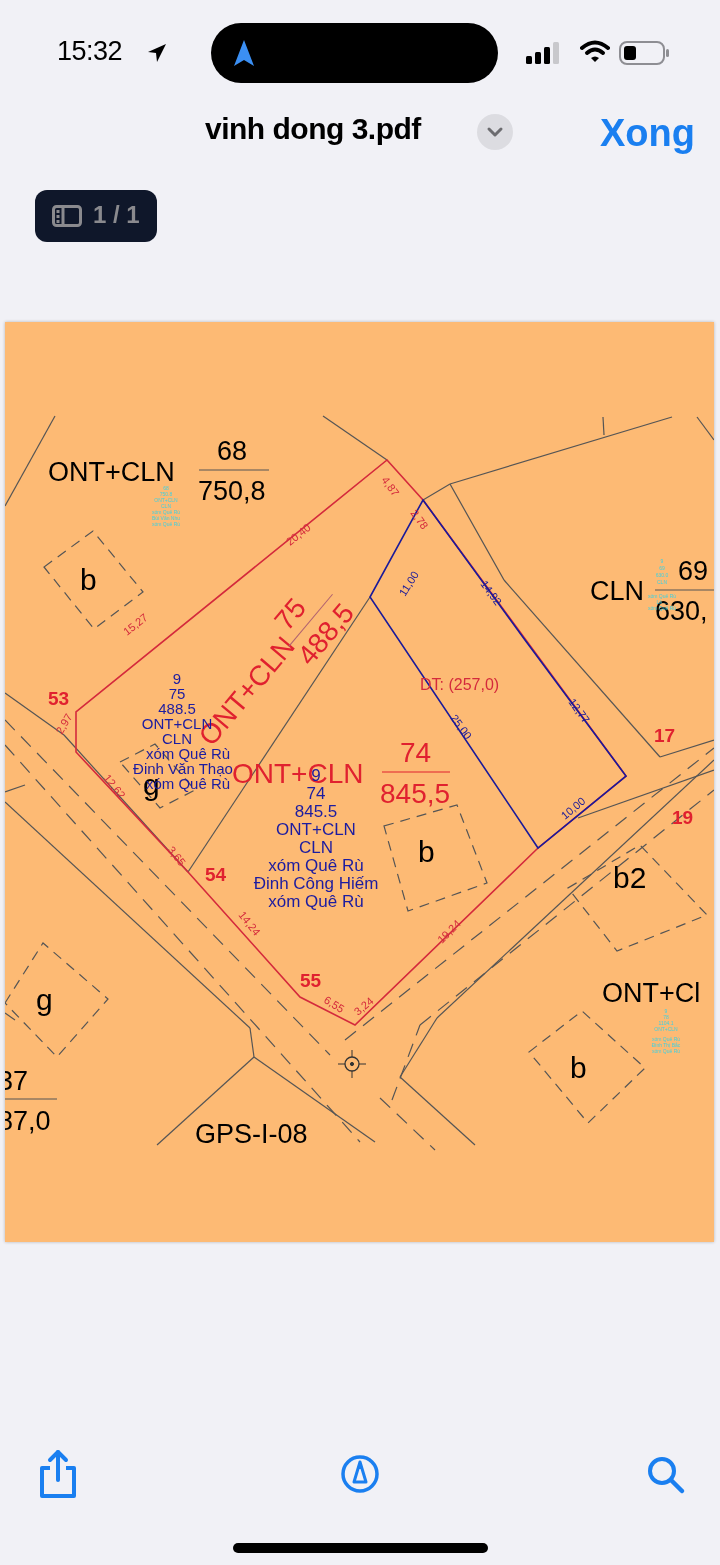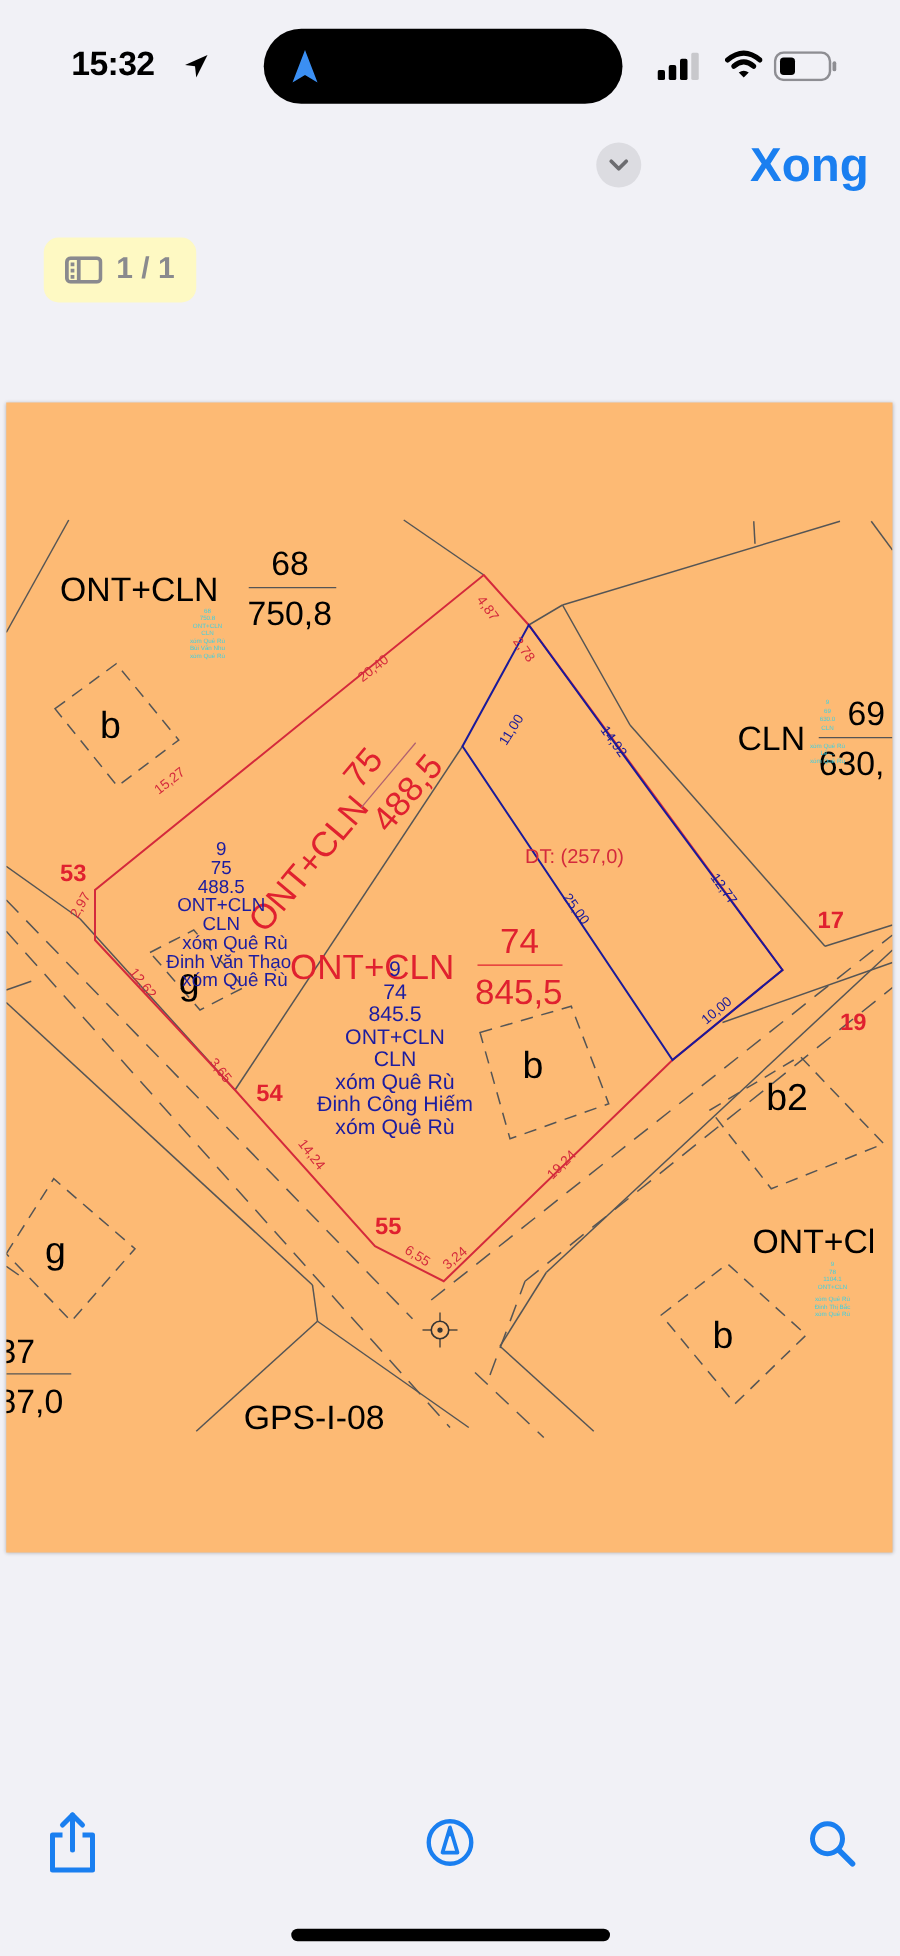--- a/index.html
+++ b/index.html
@@ -2,34 +2,34 @@
 <html><head>
 <meta charset="utf-8">
 <style>
   html, body { margin:0; padding:0; }
   body {
     width:720px; height:1565px; position:relative; overflow:hidden;
     background:#f1f1f6;
     font-family:"Liberation Sans", sans-serif;
   }
   .status-bar { position:absolute; left:0; top:0; width:720px; height:100px; }
-  .time { position:absolute; left:57px; top:36px; font-size:27px; font-weight:bold; color:#000; letter-spacing:-0.5px; }
+  .time { position:absolute; left:57px; top:36px; font-size:27px; font-weight:normal; color:#000; letter-spacing:-0.5px; }
   .loc-arrow { position:absolute; left:146px; top:42px; }
   .island { position:absolute; left:211px; top:23px; width:287px; height:60px; border-radius:30px; background:#000; }
   .island-nav { position:absolute; left:22px; top:16px; }
   .sig { position:absolute; left:526px; top:42px; }
   .wifi { position:absolute; left:580px; top:40px; }
   .battery { position:absolute; left:619px; top:41px; }
 
   .nav-title { position:absolute; left:0; width:720px; top:104px; height:50px; }
   .doc-title { position:absolute; left:205px; top:8px; font-size:30px; font-weight:bold; color:#000; letter-spacing:-0.5px; }
   .title-chevron { position:absolute; left:477px; top:10px; width:36px; height:36px; border-radius:18px; background:#dcdce1; }
   .done-btn { position:absolute; left:600px; top:8px; font-size:38px; font-weight:bold; color:#1a7ff0; }
 
-  .page-indicator { position:absolute; left:35px; top:190px; width:122px; height:52px; border-radius:12px; background:#fef9c3; }
+  .page-indicator { position:absolute; left:35px; top:190px; width:122px; height:52px; border-radius:12px; background:#0f172a; }
   .page-ind-icon { position:absolute; left:17px; top:15px; }
   .page-ind-text { position:absolute; left:58px; top:11px; font-size:24px; font-weight:bold; color:#8a8a8e; }
 
   .pdf-page {
     position:absolute; left:5px; top:322px; width:709px; height:920px;
     background:#fdba74; box-shadow:0 0 3px rgba(0,0,0,0.25);
     overflow:hidden;
   }
   .pdf-page svg { position:absolute; left:0; top:0; }
 
@@ -72,20 +72,21 @@
   <span class="battery">
     <svg width="52" height="24" viewBox="0 0 52 24">
       <rect x="1" y="1" width="44" height="22" rx="7" fill="none" stroke="#8e8e93" stroke-width="2"></rect>
       <rect x="5" y="5" width="12" height="14" rx="3" fill="#000"></rect>
       <rect x="47" y="8" width="3" height="8" rx="1.5" fill="#8e8e93"></rect>
     </svg>
   </span>
 </div>
 
 <div class="nav-title">
+  <span class="doc-title">vinh dong 3.pdf</span>
   <span class="title-chevron">
     <svg width="36" height="36" viewBox="0 0 36 36">
         <path d="M12 15 L18 21 L24 15" stroke="#6c6c70" stroke-width="3" fill="none" stroke-linecap="round" stroke-linejoin="round"></path>
       </svg>
   </span>
   <span class="done-btn">Xong</span>
 </div>
 
 <div class="page-indicator">
   <span class="page-ind-icon">

